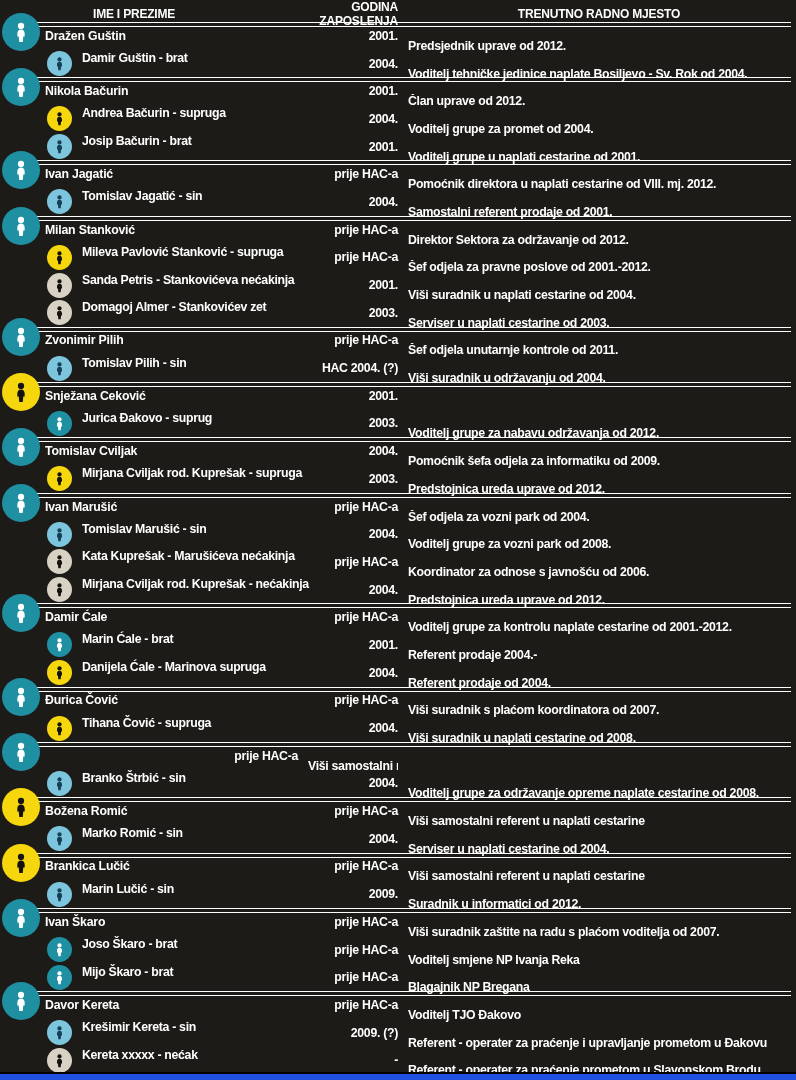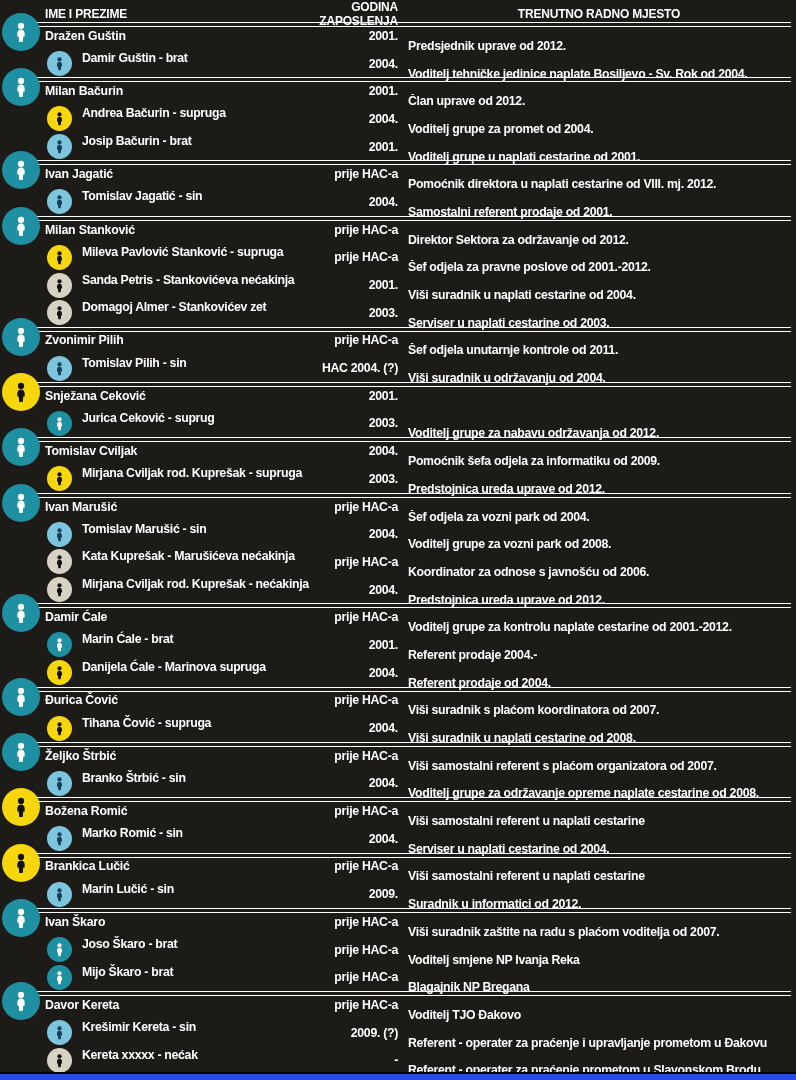--- a/index.html
+++ b/index.html
@@ -26,21 +26,21 @@
     align-items:center;
     padding-left:45px;
     padding-right:6px;
   }
   
   .table-header{
     height:22px;
     font-size:12px;font-weight:bold;letter-spacing:-0.2px;
     text-transform:uppercase;
   }
-  .table-header .h-name{text-align:left;}
+  .table-header .h-name{text-align:left;margin-left:48px;}
   .table-header .h-year{text-align:right;}
   .table-header .h-pos{text-align:center;}
   
   .rows{display:flex;flex-direction:column;}
   .row{
     position:relative;
     height:27.7px;
     font-size:12.3px;font-weight:bold;letter-spacing:-0.3px;
     white-space:nowrap;
   }
@@ -128,21 +128,21 @@
   <div class="row grid-cols main icon-teal">
     <div class="sep"></div>
     <span class="pcircle main-icon">
       <svg class="pglyph" viewBox="0 0 24 24" aria-hidden="true">
         <circle cx="12" cy="5.4" r="3.4"></circle>
         <path d="M12 9.2c-2.7 0-4 1.9-4 4.3v3.4h1.5l.6 6h3.8l.6-6H16v-3.4c0-2.4-1.3-4.3-4-4.3z"></path>
       </svg>
     </span>
     <div class="cell name-cell">
 
-      <span class="nm">Milan Bačurin</span>
+      <span class="nm">Nikola Bačurin</span>
     </div>
     <div class="cell year">2001.</div>
     <div class="cell pos">Član uprave od 2012.</div>
   </div>
 
   <div class="row grid-cols sub icon-yellow">
 
     <div class="cell name-cell">
       <span class="pcircle sub-icon">
         <svg class="pglyph" viewBox="0 0 24 24" aria-hidden="true">
@@ -311,21 +311,21 @@
 
   <div class="row grid-cols sub icon-teal">
 
     <div class="cell name-cell">
       <span class="pcircle sub-icon">
         <svg class="pglyph" viewBox="0 0 24 24" aria-hidden="true">
           <circle cx="12" cy="5.4" r="3.4"></circle>
           <path d="M12 9.2c-2.7 0-4 1.9-4 4.3v3.4h1.5l.6 6h3.8l.6-6H16v-3.4c0-2.4-1.3-4.3-4-4.3z"></path>
         </svg>
       </span>
-      <span class="nm">Jurica Ceković - suprug</span>
+      <span class="nm">Jurica Đakovo - suprug</span>
     </div>
     <div class="cell year">2003.</div>
     <div class="cell pos">Voditelj grupe za nabavu održavanja od 2012.</div>
   </div>
 
   <div class="row grid-cols main icon-teal">
     <div class="sep"></div>
     <span class="pcircle main-icon">
       <svg class="pglyph" viewBox="0 0 24 24" aria-hidden="true">
         <circle cx="12" cy="5.4" r="3.4"></circle>
@@ -494,24 +494,20 @@
   </div>
 
   <div class="row grid-cols main icon-teal">
     <div class="sep"></div>
     <span class="pcircle main-icon">
       <svg class="pglyph" viewBox="0 0 24 24" aria-hidden="true">
         <circle cx="12" cy="5.4" r="3.4"></circle>
         <path d="M12 9.2c-2.7 0-4 1.9-4 4.3v3.4h1.5l.6 6h3.8l.6-6H16v-3.4c0-2.4-1.3-4.3-4-4.3z"></path>
       </svg>
     </span>
-    <div class="cell name-cell">
-
-      <span class="nm">Željko Štrbić</span>
-    </div>
     <div class="cell year">prije HAC-a</div>
     <div class="cell pos">Viši samostalni referent s plaćom organizatora od 2007.</div>
   </div>
 
   <div class="row grid-cols sub icon-lightblue">
 
     <div class="cell name-cell">
       <span class="pcircle sub-icon">
         <svg class="pglyph" viewBox="0 0 24 24" aria-hidden="true">
           <circle cx="12" cy="5.4" r="3.4"></circle>

